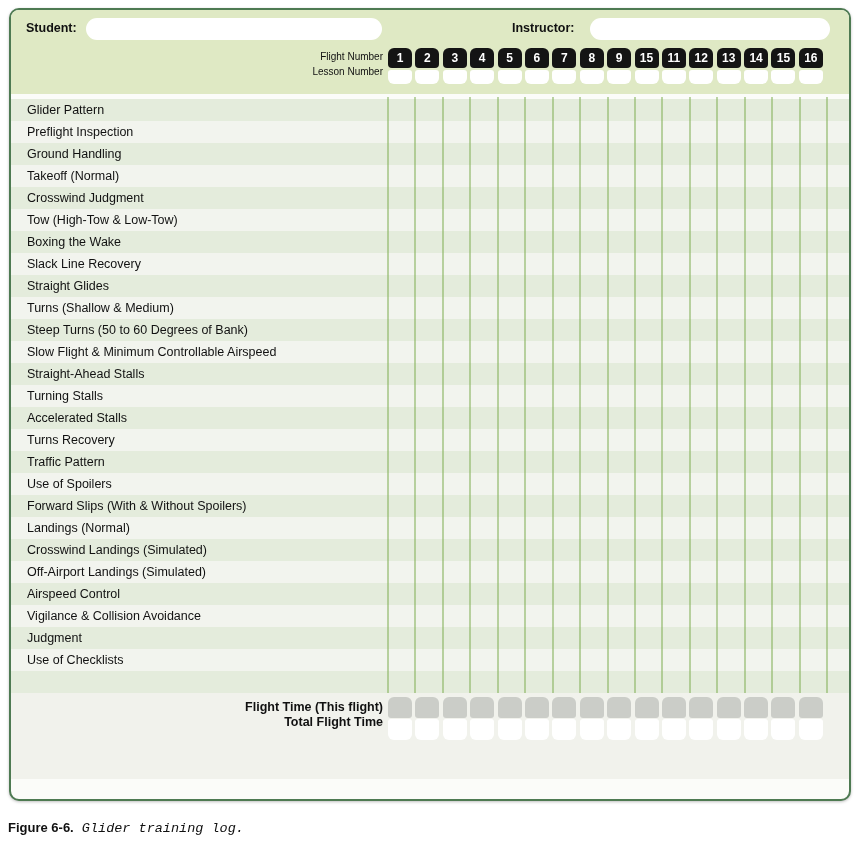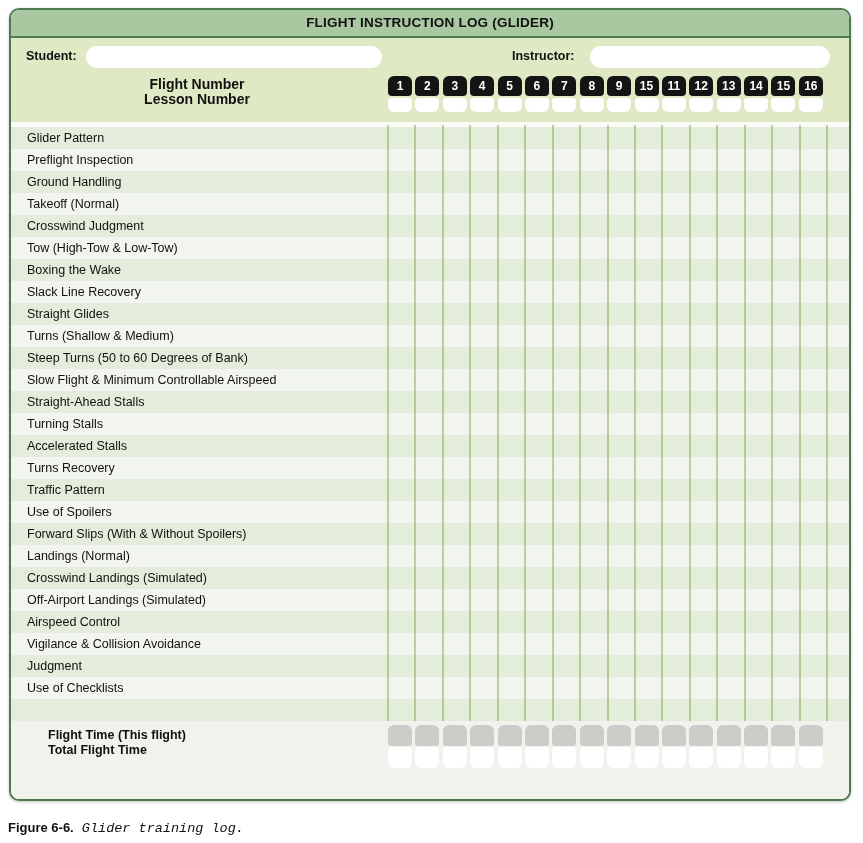--- a/index.html
+++ b/index.html
@@ -19,22 +19,22 @@
     letter-spacing:.2px;
   }
   .headsec{position:relative;height:84px;background:#dfe9c4;}
   .lbl{font-weight:bold;font-size:12.5px;}
   .student-label{position:absolute;left:15px;top:11px;}
   .input{position:absolute;background:#fff;height:22px;border-radius:11px;}
   .student-input{left:75px;top:8px;width:296px;}
   .instructor-label{position:absolute;left:501px;top:11px;}
   .instructor-input{left:579px;top:8px;width:240px;}
   .numlabels{
-    position:absolute;left:0;top:39px;width:372px;text-align:center;
-    font-weight:bold;font-size:14px;line-height:15px;
+    position:absolute;left:0;top:39px;width:372px;text-align:right;
+    font-weight:normal;font-size:10px;line-height:15px;
   }
   .badges,.lessons{position:absolute;left:377px;display:flex;gap:3.4px;}
   .badges{top:38px;}
   .lessons{top:60px;}
   .badge{
     width:24px;height:20px;background:#141414;color:#fff;font-weight:bold;
     font-size:12px;text-align:center;line-height:20px;
     border-radius:6px 6px 4px 4px;flex:0 0 24px;
   }
   .lesson-cell{
@@ -48,38 +48,37 @@
   .mrow.white{background:#f2f4ee;}
   .gridlines{
     position:absolute;left:376px;top:3px;width:442px;height:596px;
     background:repeating-linear-gradient(to right,
       rgba(134,178,92,.55) 0px, rgba(134,178,92,.55) 2px,
       transparent 2px, transparent 27.44px);
     pointer-events:none;
   }
   .bottomsec{position:relative;height:86px;background:#f1f2ec;}
   .timelabels{
-    position:absolute;left:0;top:7px;width:372px;text-align:left;
-    font-weight:bold;font-size:12.5px;line-height:15px;margin-left:37px;
+    position:absolute;left:0;top:7px;width:372px;text-align:right;
+    font-weight:bold;font-size:12.5px;line-height:15px;
   }
   .timerow{position:absolute;left:377px;display:flex;gap:3.4px;}
   .timerow.gray{top:4px;}
   .timerow.white{top:26px;}
   .time-cell{width:24px;height:21px;flex:0 0 24px;}
   .timerow.gray .time-cell{background:#cbcdc8;border-radius:6px 6px 3px 3px;}
   .timerow.white .time-cell{background:#ffffff;border-radius:3px 3px 6px 6px;}
   .caption{position:absolute;left:8px;top:820px;font-size:13px;}
   .cap-b{font-weight:bold;font-family:"Liberation Sans",sans-serif;}
   .cap-i{font-style:italic;font-family:Liberation Mono, monospace;font-size:13.5px;}
 </style>
 </head>
 <body>
 
 <div class="panel">
-  <div class="titlebar">FLIGHT INSTRUCTION LOG (GLIDER)</div>
 
   <div class="headsec">
     <span class="lbl student-label">Student:</span>
     <div class="input student-input"></div>
     <span class="lbl instructor-label">Instructor:</span>
     <div class="input instructor-input"></div>
 
     <div class="numlabels">
       <div>Flight Number</div>
       <div>Lesson Number</div>

